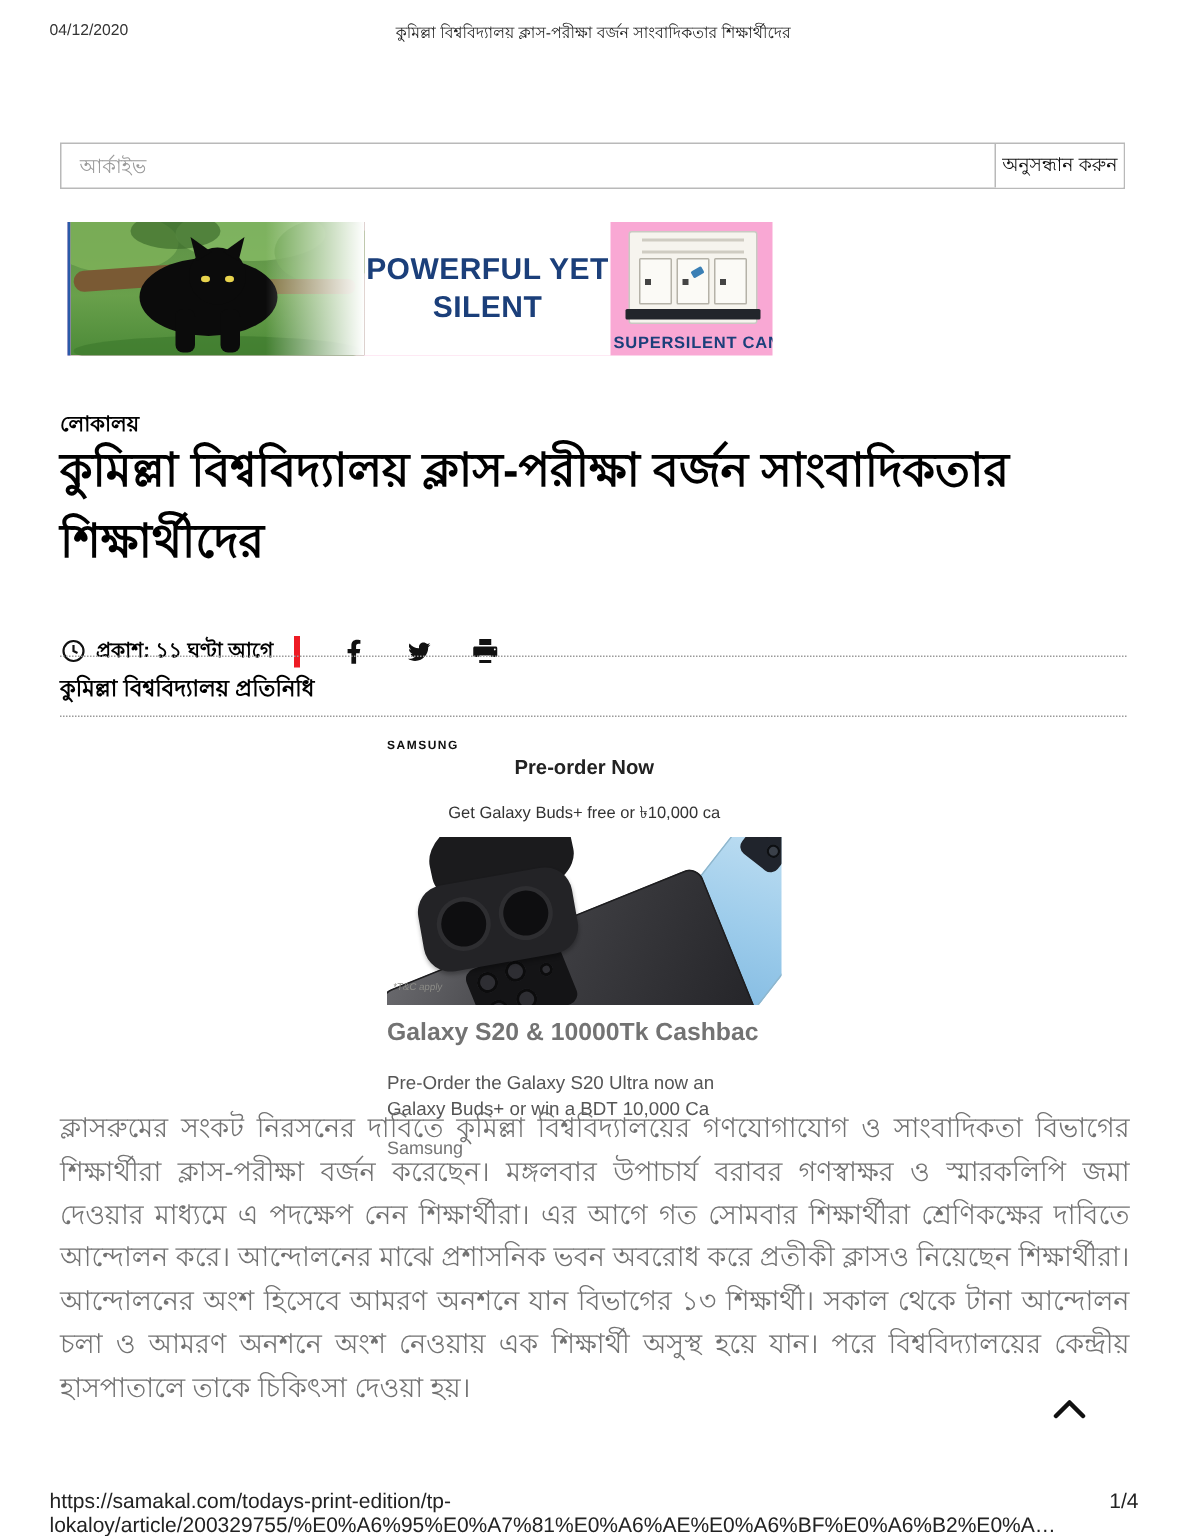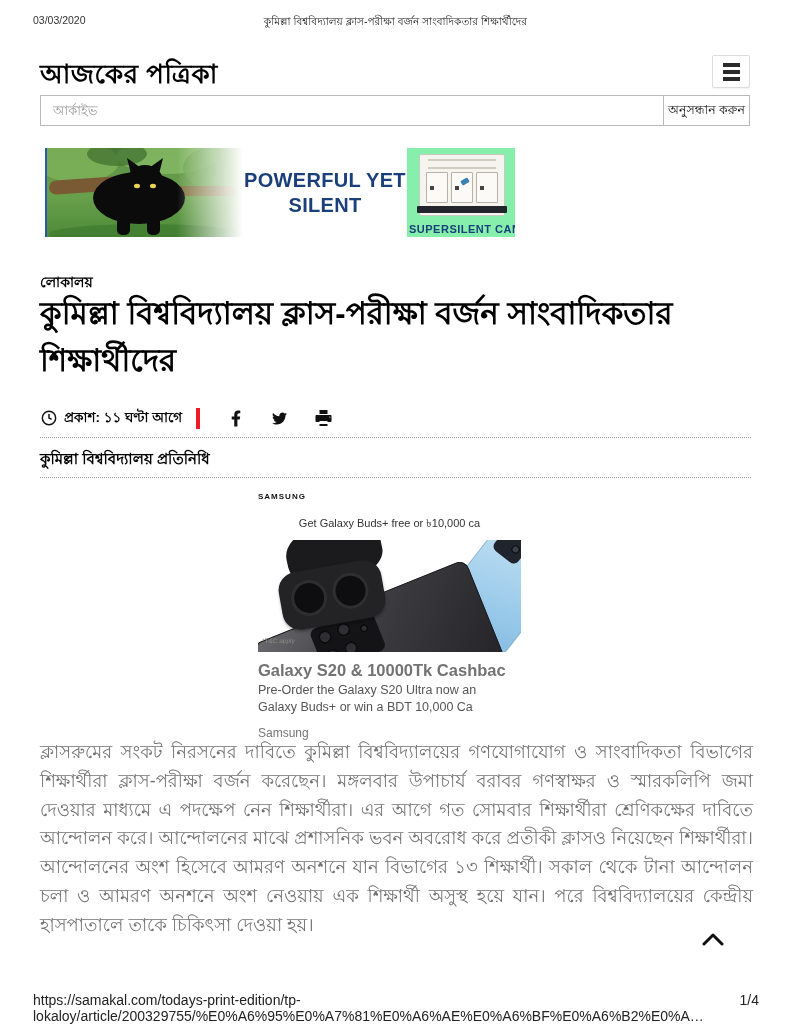--- a/index.html
+++ b/index.html
@@ -20,38 +20,38 @@
               display:flex; flex-direction:column; justify-content:center; align-items:center; gap:3px; cursor:pointer; box-shadow:0 1px 1px rgba(0,0,0,0.05); }
   .menu-btn .bar { width:17px; height:4px; background:#2b2b2b; }
 
   
   .search-bar { position:absolute; top:95px; left:40px; right:41px; height:31px; border:1px solid #b9b9b9; display:flex; background:#fff; }
   .search-input { flex:1; border:0; outline:none; padding:0 12px; font-size:13px; font-family:Liberation Sans, sans-serif; color:#333; background:transparent; }
   .search-input::placeholder { color:#9a9a9a; }
   .search-btn { width:86px; border:0; border-left:1px solid #b9b9b9; background:#fff; font-size:12.5px; color:#111; cursor:pointer; font-family:"Liberation Sans", sans-serif; white-space:nowrap; }
 
   
-  .banner-ad { position:absolute; top:148px; left:45px; width:470px; height:89px; background:#86efac; display:flex; cursor:pointer; border-left:2px solid #2a5aa8; }
+  .banner-ad { position:absolute; top:148px; left:45px; width:470px; height:89px; background:#f9a8d4; display:flex; cursor:pointer; border-left:2px solid #2a5aa8; }
   .banner-photo { position:relative; width:196px; height:89px; flex:none; }
   .banner-mid { flex:none; width:164px; display:flex; flex-direction:column; justify-content:center; align-items:center; background:#fff; }
   .banner-line { color:#1b3f7a; font-weight:700; font-size:20px; letter-spacing:0.3px; line-height:1.25; white-space:nowrap; }
   .banner-right { flex:1; position:relative; }
   .genset { position:absolute; left:12px; top:6px; width:86px; height:62px; background:#f6f4ee; border:1px solid #c9c9c2; border-radius:2px; }
   .genset .vents { position:absolute; top:4px; left:8px; right:8px; height:10px; border-top:2px solid #cfccc2; border-bottom:2px solid #cfccc2; }
   .genset .doors { position:absolute; top:17px; left:6px; right:6px; bottom:12px; display:flex; gap:3px; }
   .genset .door { flex:1; border:1px solid #b5b2a8; background:#fbfaf6; position:relative; border-radius:1px; }
   .genset .door .handle { position:absolute; left:3px; top:45%; width:4px; height:4px; background:#444; }
   .genset .door .mark { position:absolute; right:3px; top:6px; width:8px; height:5px; background:#3a7fb5; border-radius:1px; transform:rotate(-30deg); }
   .genset .skid { position:absolute; left:-3px; right:-3px; bottom:2px; height:7px; background:#22252b; border-radius:1px; }
   .genset-caption { position:absolute; left:2px; right:0; bottom:2px; font-size:11px; font-weight:700; color:#1b3f7a; letter-spacing:0.5px; white-space:nowrap; overflow:hidden; }
 
   
   .category { position:absolute; top:271px; left:40px; font-size:14px; font-weight:600; }
   .headline { position:absolute; top:291px; left:40px; right:40px; font-size:31px; line-height:1.5; font-weight:700; }
-  .meta-row { position:absolute; top:406px; left:40px; height:24px; display:flex; align-items:center; }
+  .meta-row { position:absolute; top:422px; left:40px; height:24px; display:flex; align-items:center; }
   .meta-label { font-size:13.5px; font-weight:700; margin-left:7px; }
   .red-sep { width:4px; height:21px; background:#ee1b24; margin-left:14px; }
   .share-icon { margin-left:27px; width:17px; height:17px; display:flex; align-items:center; justify-content:center; cursor:pointer; }
   .share-icon svg { display:block; }
   .dotted { position:absolute; left:40px; right:40px; border-top:1px dotted #9a9a9a; }
   .byline { position:absolute; top:447px; left:40px; font-size:15px; font-weight:700; }
 
   
   .samsung-ad { position:absolute; top:492px; left:258px; width:263px; cursor:pointer; }
   .s-brand { font-size:8px; font-weight:700; letter-spacing:1px; color:#111; }
@@ -64,45 +64,37 @@
   .phone-dark .cam .lens { position:absolute; width:14px; height:14px; border-radius:50%; background:#2e2e33; box-shadow:0 0 0 2px #0c0c0d inset; }
   .phone-blue { position:absolute; right:-26px; top:-30px; width:84px; height:150px; border-radius:12px; transform:rotate(38deg);
                 background:linear-gradient(160deg,#cfe7f5 0%,#9dcceb 60%,#7fb8e0 100%); box-shadow:0 0 0 1px #8fb6cc inset; }
   .phone-blue .cam { position:absolute; left:8px; top:10px; width:30px; height:44px; background:#20242c; border-radius:6px; }
   .phone-blue .cam .lens { position:absolute; width:9px; height:9px; border-radius:50%; background:#3a4049; box-shadow:0 0 0 1.5px #0d0f12 inset; }
   .buds-lid { position:absolute; left:28px; top:-18px; width:96px; height:60px; background:#1b1b1d; border-radius:46% 46% 40% 40%; transform:rotate(-12deg); }
   .buds-base { position:absolute; left:22px; top:26px; width:104px; height:58px; background:#232326; border-radius:18px; transform:rotate(-10deg); box-shadow:0 2px 3px rgba(0,0,0,0.3); }
   .bud { position:absolute; width:30px; height:30px; border-radius:50%; background:#0e0e10; box-shadow:0 0 0 3px #2e2e31; }
   .tnc { position:absolute; left:4px; bottom:8px; font-size:6.5px; color:#8b8b86; transform:skewX(-8deg); }
   .s-headline { margin-top:9px; font-size:16.5px; font-weight:700; color:#737373; white-space:nowrap; overflow:hidden; }
-  .s-desc { margin-top:2px; font-size:12.5px; color:#555; line-height:1.35; white-space:nowrap; overflow:hidden; }
+  .s-desc { margin-top:16px; font-size:12.5px; color:#555; line-height:1.35; white-space:nowrap; overflow:hidden; }
   .s-advertiser { margin-top:10px; font-size:12px; color:#757575; }
 
   .body-text { position:absolute; top:738px; left:40px; right:38px; font-size:18px; line-height:1.6; text-align:justify; color:#737373; }
 
   .scroll-top { position:absolute; top:926px; left:698px; width:30px; height:26px; display:flex; align-items:center; justify-content:center; cursor:pointer; background:#fff; }
 </style>
 </head>
 <body>
 
 <div class="page">
 
   <div class="print-header">
-    <span class="print-date">03/03/2020</span>
+    <span class="print-date">04/12/2020</span>
     <span class="print-title">কুমিল্লা বিশ্ববিদ্যালয় ক্লাস-পরীক্ষা বর্জন সাংবাদিকতার শিক্ষার্থীদের</span>
   </div>
 
-  <div class="masthead">
-    <span class="brand">আজকের পত্রিকা</span>
-    <div class="menu-btn">
-      <div class="bar"></div>
-      <div class="bar"></div>
-      <div class="bar"></div>
-    </div>
-  </div>
 
   <div class="search-bar">
     <input class="search-input" type="text" placeholder="আর্কাইভ" style="">
     <button class="search-btn">অনুসন্ধান করুন</button>
   </div>
 
   <div class="banner-ad">
     <div class="banner-photo">
       <svg width="196" height="89" viewBox="0 0 196 89">
         <defs>
@@ -190,20 +182,21 @@
       </svg>
     </span>
   </div>
 
   <div class="dotted" style="top:437px;"></div>
   <div class="byline">কুমিল্লা বিশ্ববিদ্যালয় প্রতিনিধি</div>
   <div class="dotted" style="top:477px;"></div>
 
   <div class="samsung-ad">
     <div class="s-brand">SAMSUNG</div>
+    <div class="s-preorder">Pre-order Now</div>
     <div class="s-subtitle">Get Galaxy Buds+ free or ৳10,000 ca</div>
     <div class="s-image">
       <div class="phone-blue">
         <div class="cam">
 
           <div class="lens" style="left:16px; top:10px;"></div>
           <div class="lens" style="left:4px; top:18px;"></div>
           <div class="lens" style="left:16px; top:26px;"></div>
         </div>
       </div>

